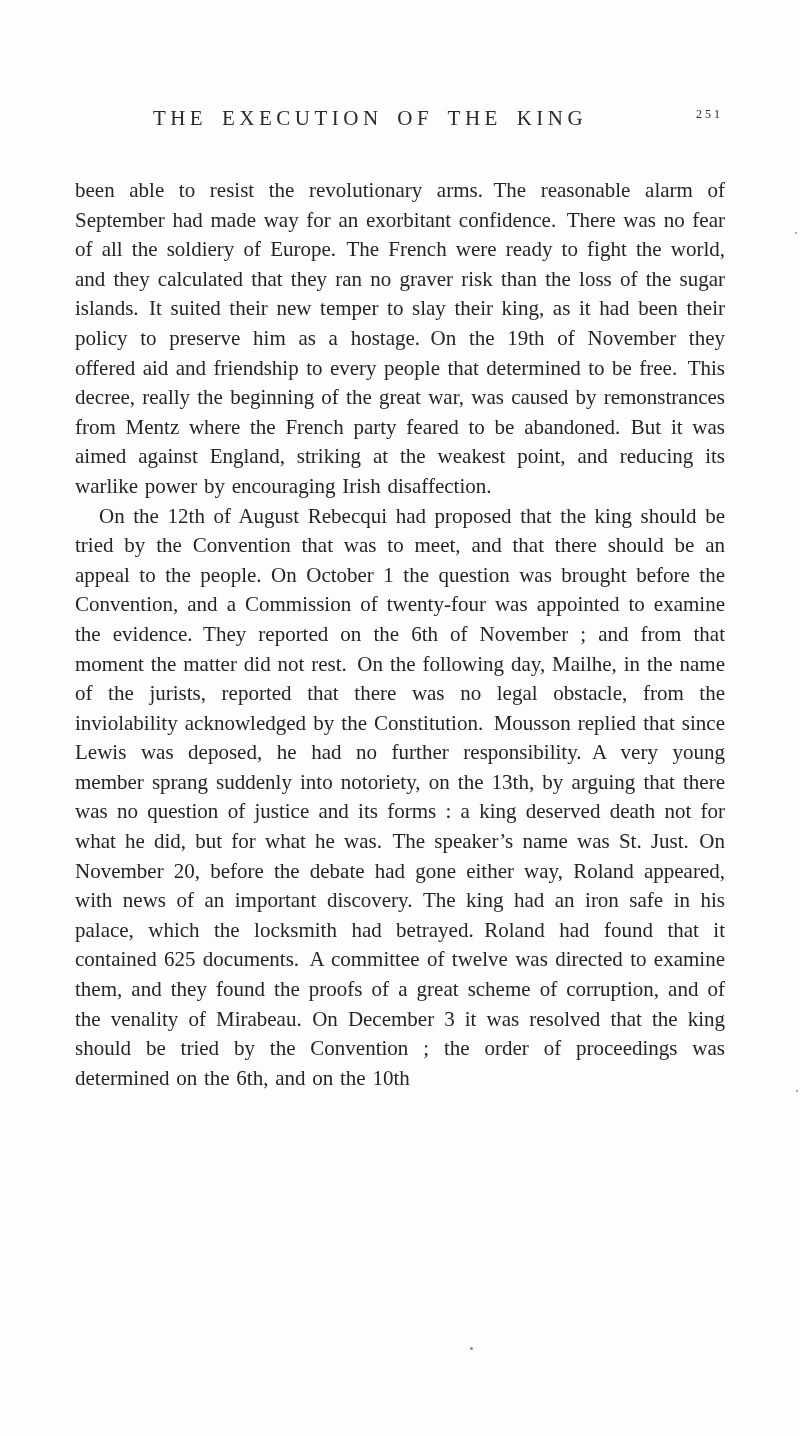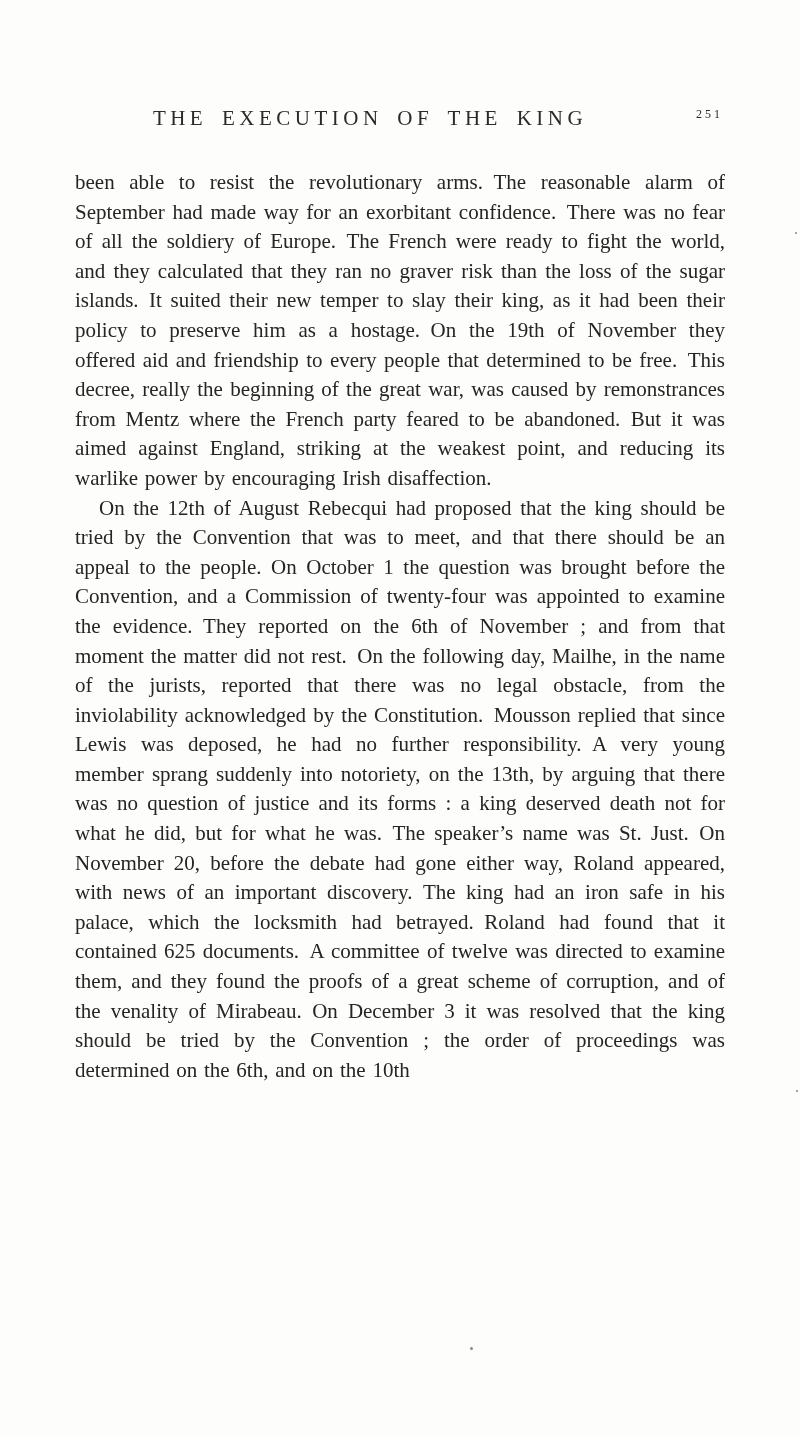--- a/index.html
+++ b/index.html
@@ -40,21 +40,21 @@
   }
   .running-head .folio {
     position: absolute;
     right: 2px;
     top: 1px;
     font-size: 12px;
     letter-spacing: 3px;
     color: #2a2a2a;
   }
   .body-text {
-    margin-top: 32px;
+    margin-top: 40px;
   }
   .body-text p {
     margin: 0;
     font-size: 21px;
     line-height: 29.6px;
     text-align: justify;
     text-justify: inter-word;
     color: #252525;
     word-spacing: 1.5px;
   }

